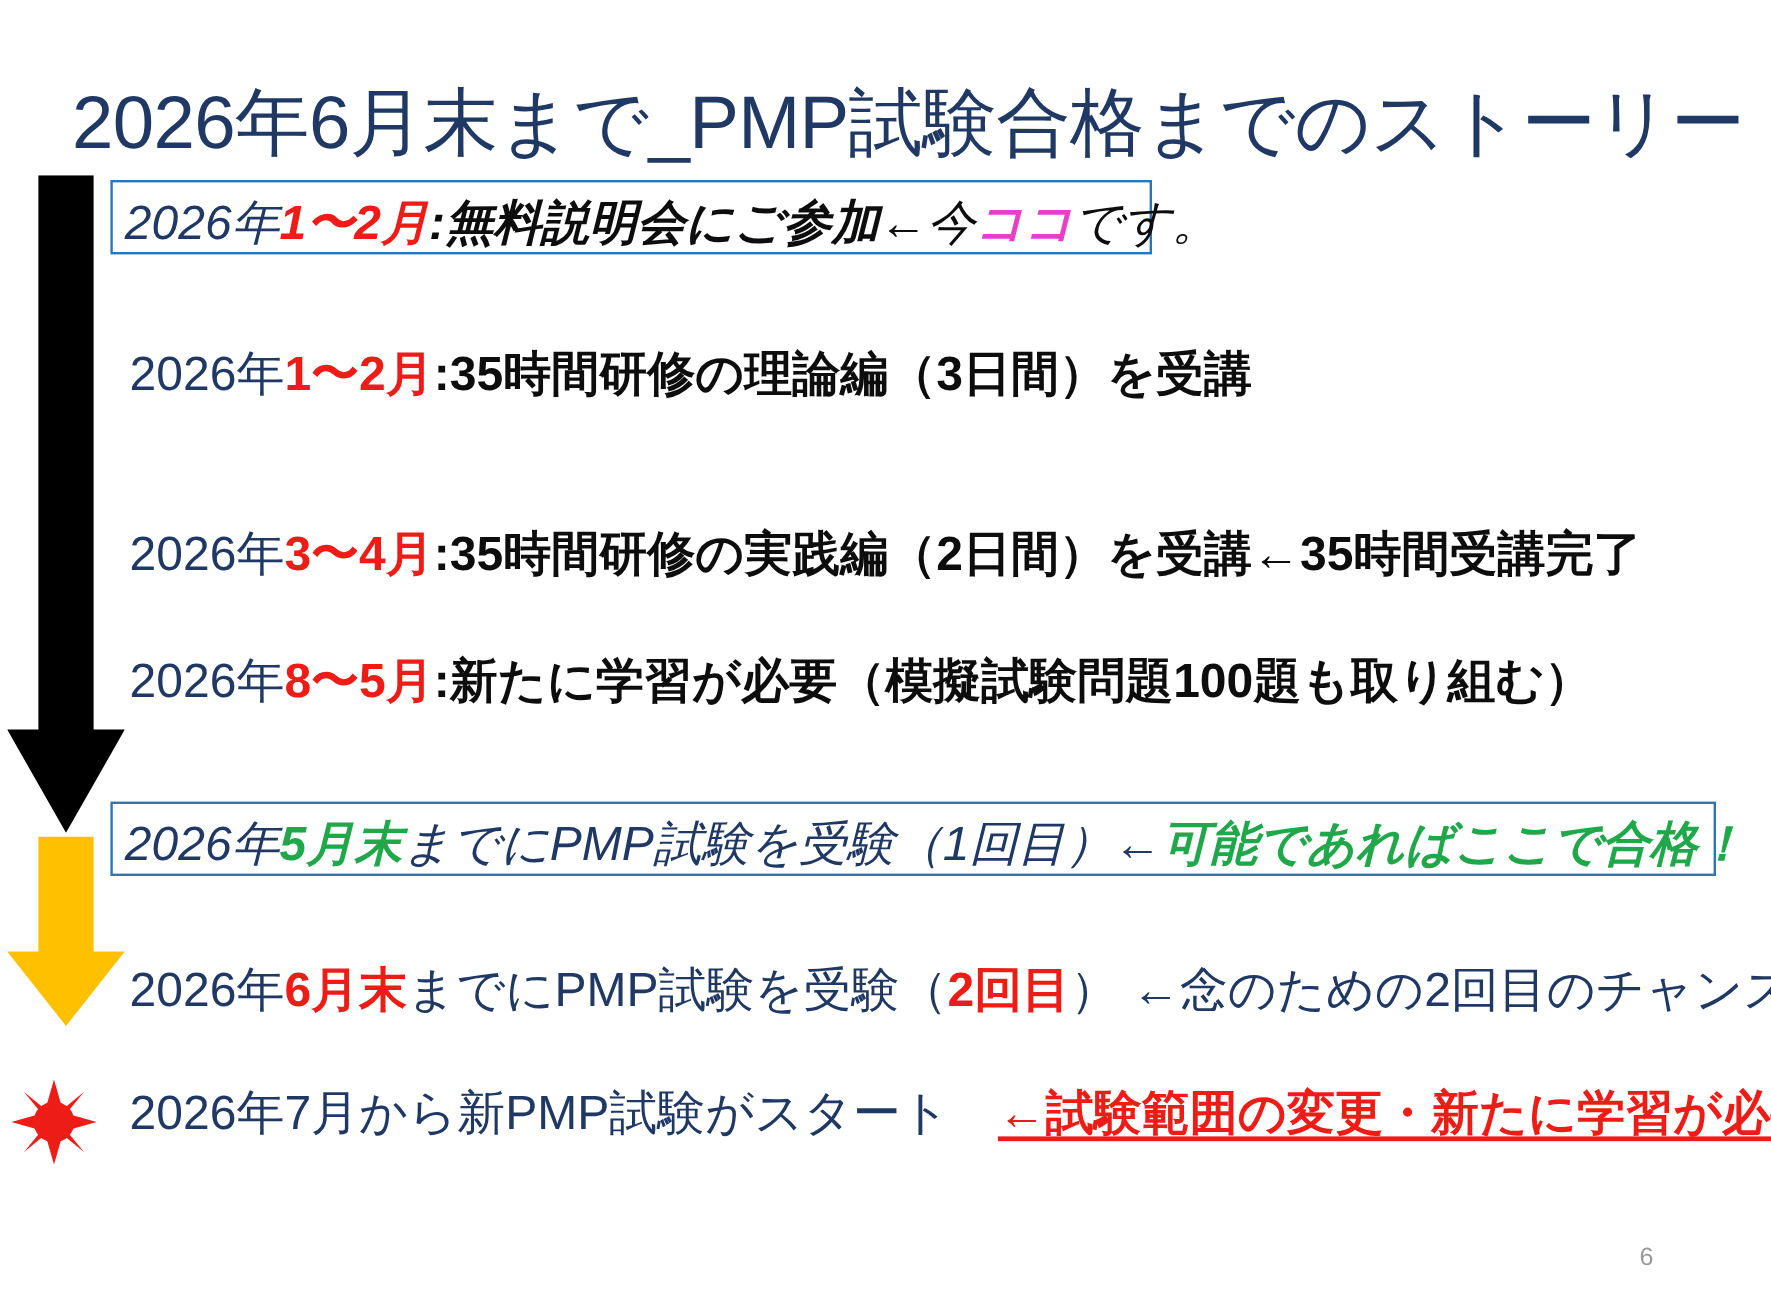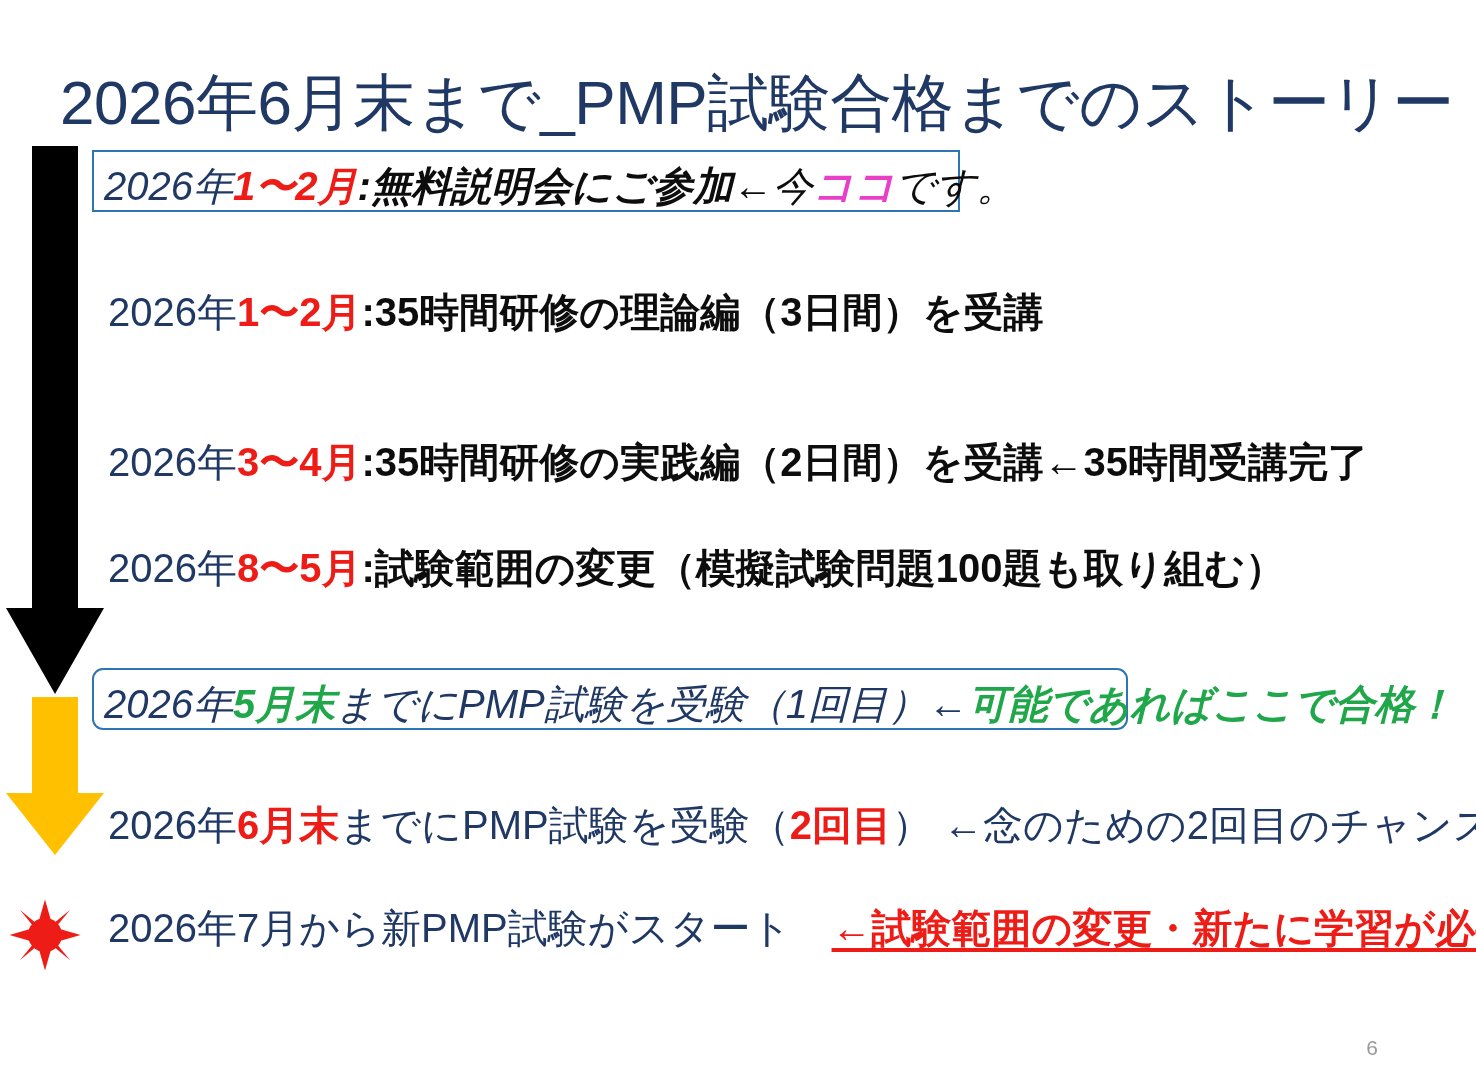--- a/index.html
+++ b/index.html
@@ -87,21 +87,21 @@
     border: 2px solid #2E75B6;
     box-sizing: border-box;
     padding: 6px 14px 8px 10px;
     font-style: italic;
   }
 
   #row-1 { left: 92px; top: 150px; width: 868px; height: 62px; }
   #row-2 { left: 108px; top: 284px; }
   #row-3 { left: 108px; top: 434px; }
   #row-4 { left: 108px; top: 540px; }
-  #row-5 { left: 92px; top: 668px; width: 1036px; height: 62px; border-radius: 11px; }
+  #row-5 { left: 92px; top: 668px; width: 1338px; height: 62px; }
   #row-6 { left: 108px; top: 797px; }
   #row-7 { left: 108px; top: 900px; }
 
   #row-5 .inner, #row-1 .inner { display: inline; }
 
   
   .footer-text {
     position: absolute;
     left: 492px;
     top: 1034px;
@@ -164,21 +164,21 @@
 
   <div id="row-2" class="row">
     <span class="seg navy">2026年</span><span class="seg red-b">1〜2月</span><span class="seg black-b">:35時間研修の理論編（3日間）を受講</span>
   </div>
 
   <div id="row-3" class="row">
     <span class="seg navy">2026年</span><span class="seg red-b">3〜4月</span><span class="seg black-b">:35時間研修の実践編（2日間）を受講←35時間受講完了</span>
   </div>
 
   <div id="row-4" class="row">
-    <span class="seg navy">2026年</span><span class="seg red-b">8〜5月</span><span class="seg black-b">:試験範囲の変更（模擬試験問題100題も取り組む）</span>
+    <span class="seg navy">2026年</span><span class="seg red-b">8〜5月</span><span class="seg black-b">:新たに学習が必要（模擬試験問題100題も取り組む）</span>
   </div>
 
   <div id="row-5" class="row boxed">
     <span class="inner">
       <span class="seg navy">2026年</span><span class="seg green-b">5月末</span><span class="seg navy">までにPMP試験を受験（1回目）←</span><span class="seg green-b">可能であればここで合格！</span>
     </span>
   </div>
 
   <div id="row-6" class="row">
     <span class="seg navy">2026年</span><span class="seg red-b">6月末</span><span class="seg navy">までにPMP試験を受験（</span><span class="seg red-b">2回目</span><span class="seg navy">） ←念のための2回目のチャンス！</span>

